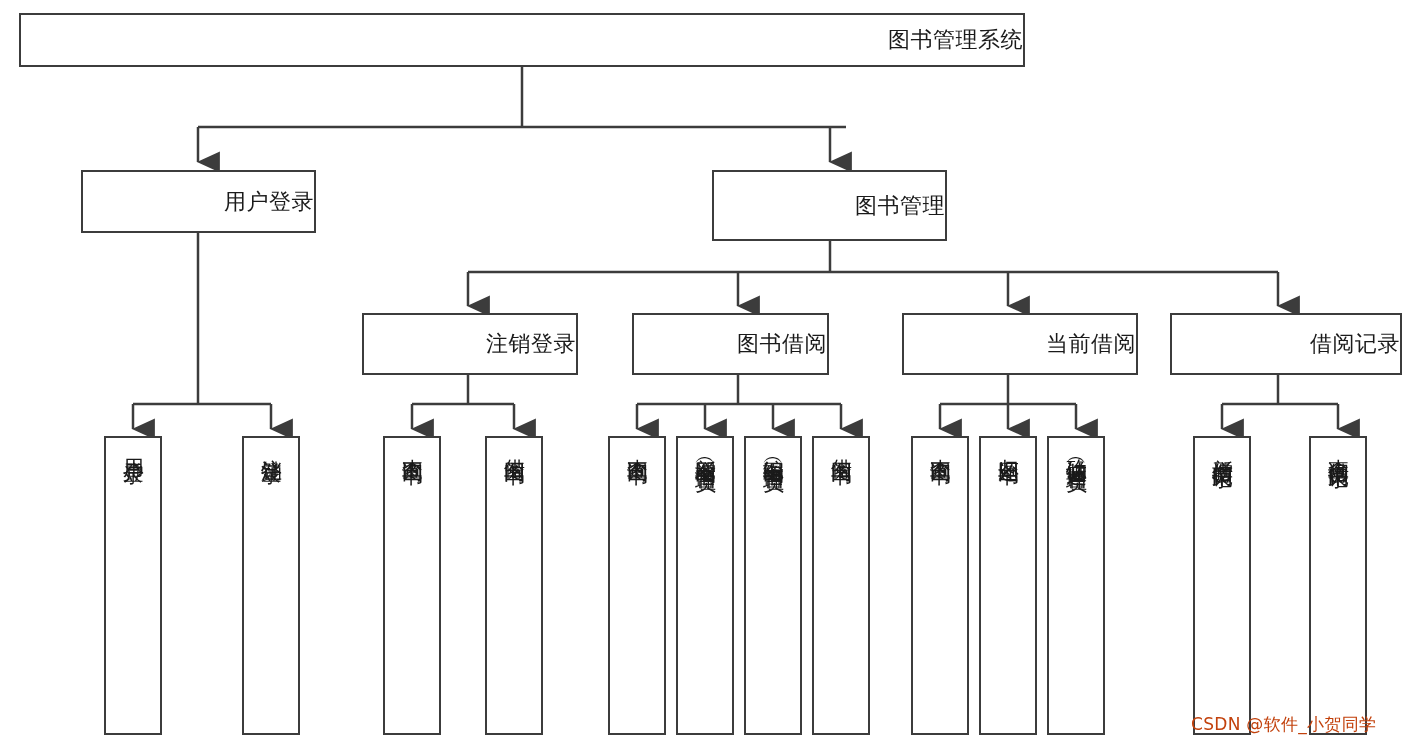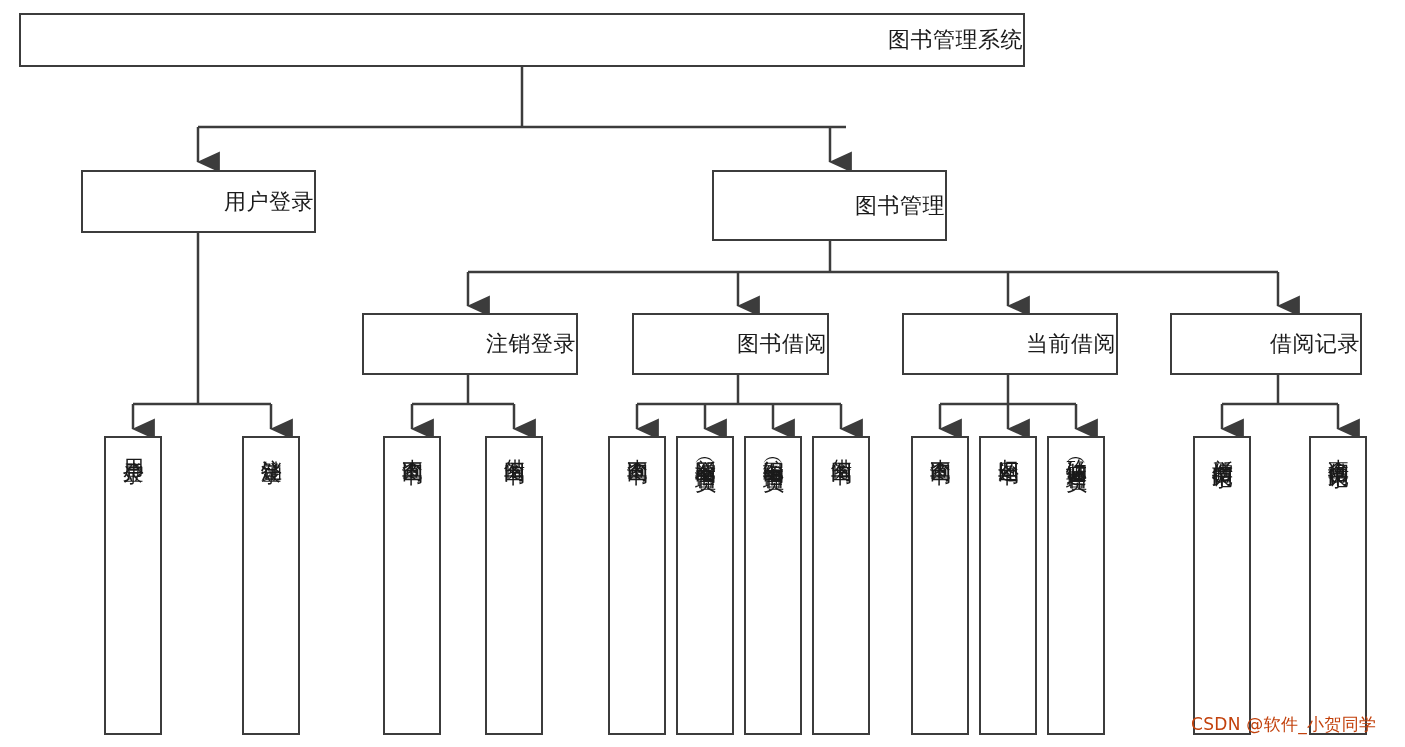--- a/index.html
+++ b/index.html
@@ -136,24 +136,24 @@
   <div class="node h" style="left:712px; top:170px; width:235px; height:71px;">
     <span class="node-label">图书管理</span>
   </div>
 
   <div class="node h" style="left:362px; top:313px; width:216px; height:62px;">
     <span class="node-label">注销登录</span>
   </div>
   <div class="node h" style="left:632px; top:313px; width:197px; height:62px;">
     <span class="node-label">图书借阅</span>
   </div>
-  <div class="node h" style="left:902px; top:313px; width:216px; height:62px;">
+  <div class="node h" style="left:902px; top:313px; width:236px; height:62px;">
     <span class="node-label">当前借阅</span>
   </div>
-  <div class="node h" style="left:1170px; top:313px; width:192px; height:62px;padding-left:32px;">
+  <div class="node h" style="left:1170px; top:313px; width:232px; height:62px;padding-left:32px;">
     <span class="node-label">借阅记录</span>
   </div>
 
   <div class="node v" style="left:104px; top:436px; width:58px; height:299px;">
     <span class="node-label">用户登录</span>
   </div>
   <div class="node v" style="left:242px; top:436px; width:58px; height:299px;">
     <span class="node-label">注销登录</span>
   </div>
 

